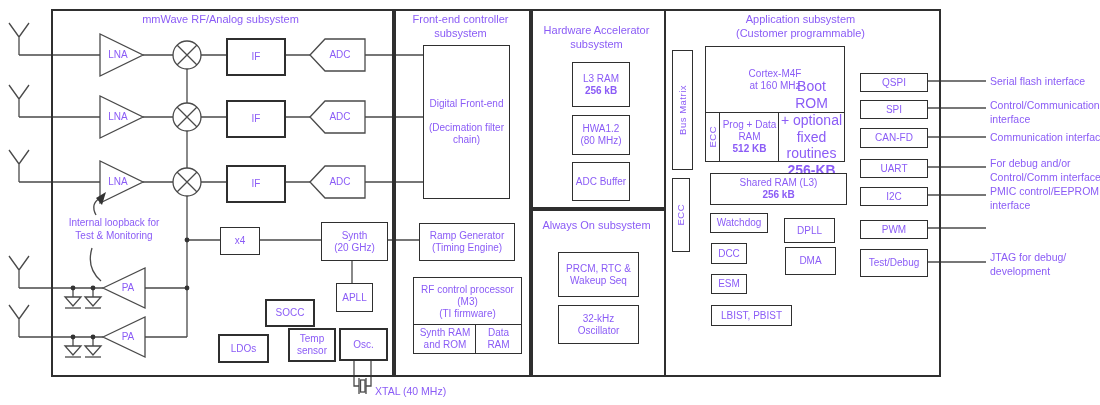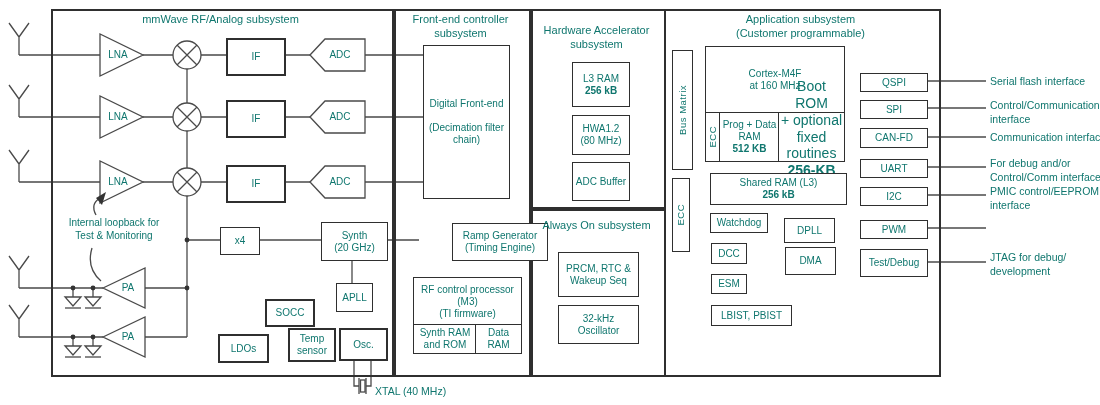--- a/index.html
+++ b/index.html
@@ -1,18 +1,18 @@
 <!DOCTYPE html>
 <html><head>
 <meta charset="utf-8">
 <style>
   html,body{margin:0;padding:0;background:#ffffff;}
   #canvas{
     position:relative;width:1100px;height:405px;background:#fff;
-    font-family:"Liberation Sans","DejaVu Sans",sans-serif;color:#0f766e;overflow:hidden;
+    font-family:"Liberation Sans","DejaVu Sans",sans-serif;color:#8b5cf6;overflow:hidden;
   }
   svg.wires{position:absolute;left:0;top:0;z-index:0;}
   .subsys{position:absolute;border:2px solid #2f2f2f;background:transparent;z-index:1;}
   .title{position:absolute;z-index:3;text-align:center;font-size:11px;line-height:1.25;white-space:pre-line;}
   .box{
     position:absolute;z-index:2;border:1.5px solid #2f2f2f;background:#fff;
     display:flex;flex-direction:column;align-items:center;justify-content:center;
     text-align:center;font-size:10px;line-height:1.2;
   }
   .box span{white-space:pre-line;display:block;}
@@ -196,21 +196,21 @@
       <span>Osc.</span>
     </div>
   <div class="note" style="left:375px;top:385px;width:90px;">XTAL (40 MHz)</div>
 
   <div class="box" style="left:423px;top:45px;width:85px;height:152px;">
       <span>Digital Front-end
 
 (Decimation filter
 chain)</span>
     </div>
-  <div class="box" style="left:419px;top:223px;width:94px;height:36px;margin-left:33px;">
+  <div class="box" style="left:419px;top:223px;width:94px;height:36px;">
       <span>Ramp Generator
 (Timing Engine)</span>
     </div>
   <div class="box" style="left:413px;top:277px;width:107px;height:47px;">
       <span>RF control processor
 (M3)
 (TI firmware)</span>
     </div>
   <div class="box" style="left:413px;top:324px;width:62px;height:28px;">
       <span>Synth RAM

